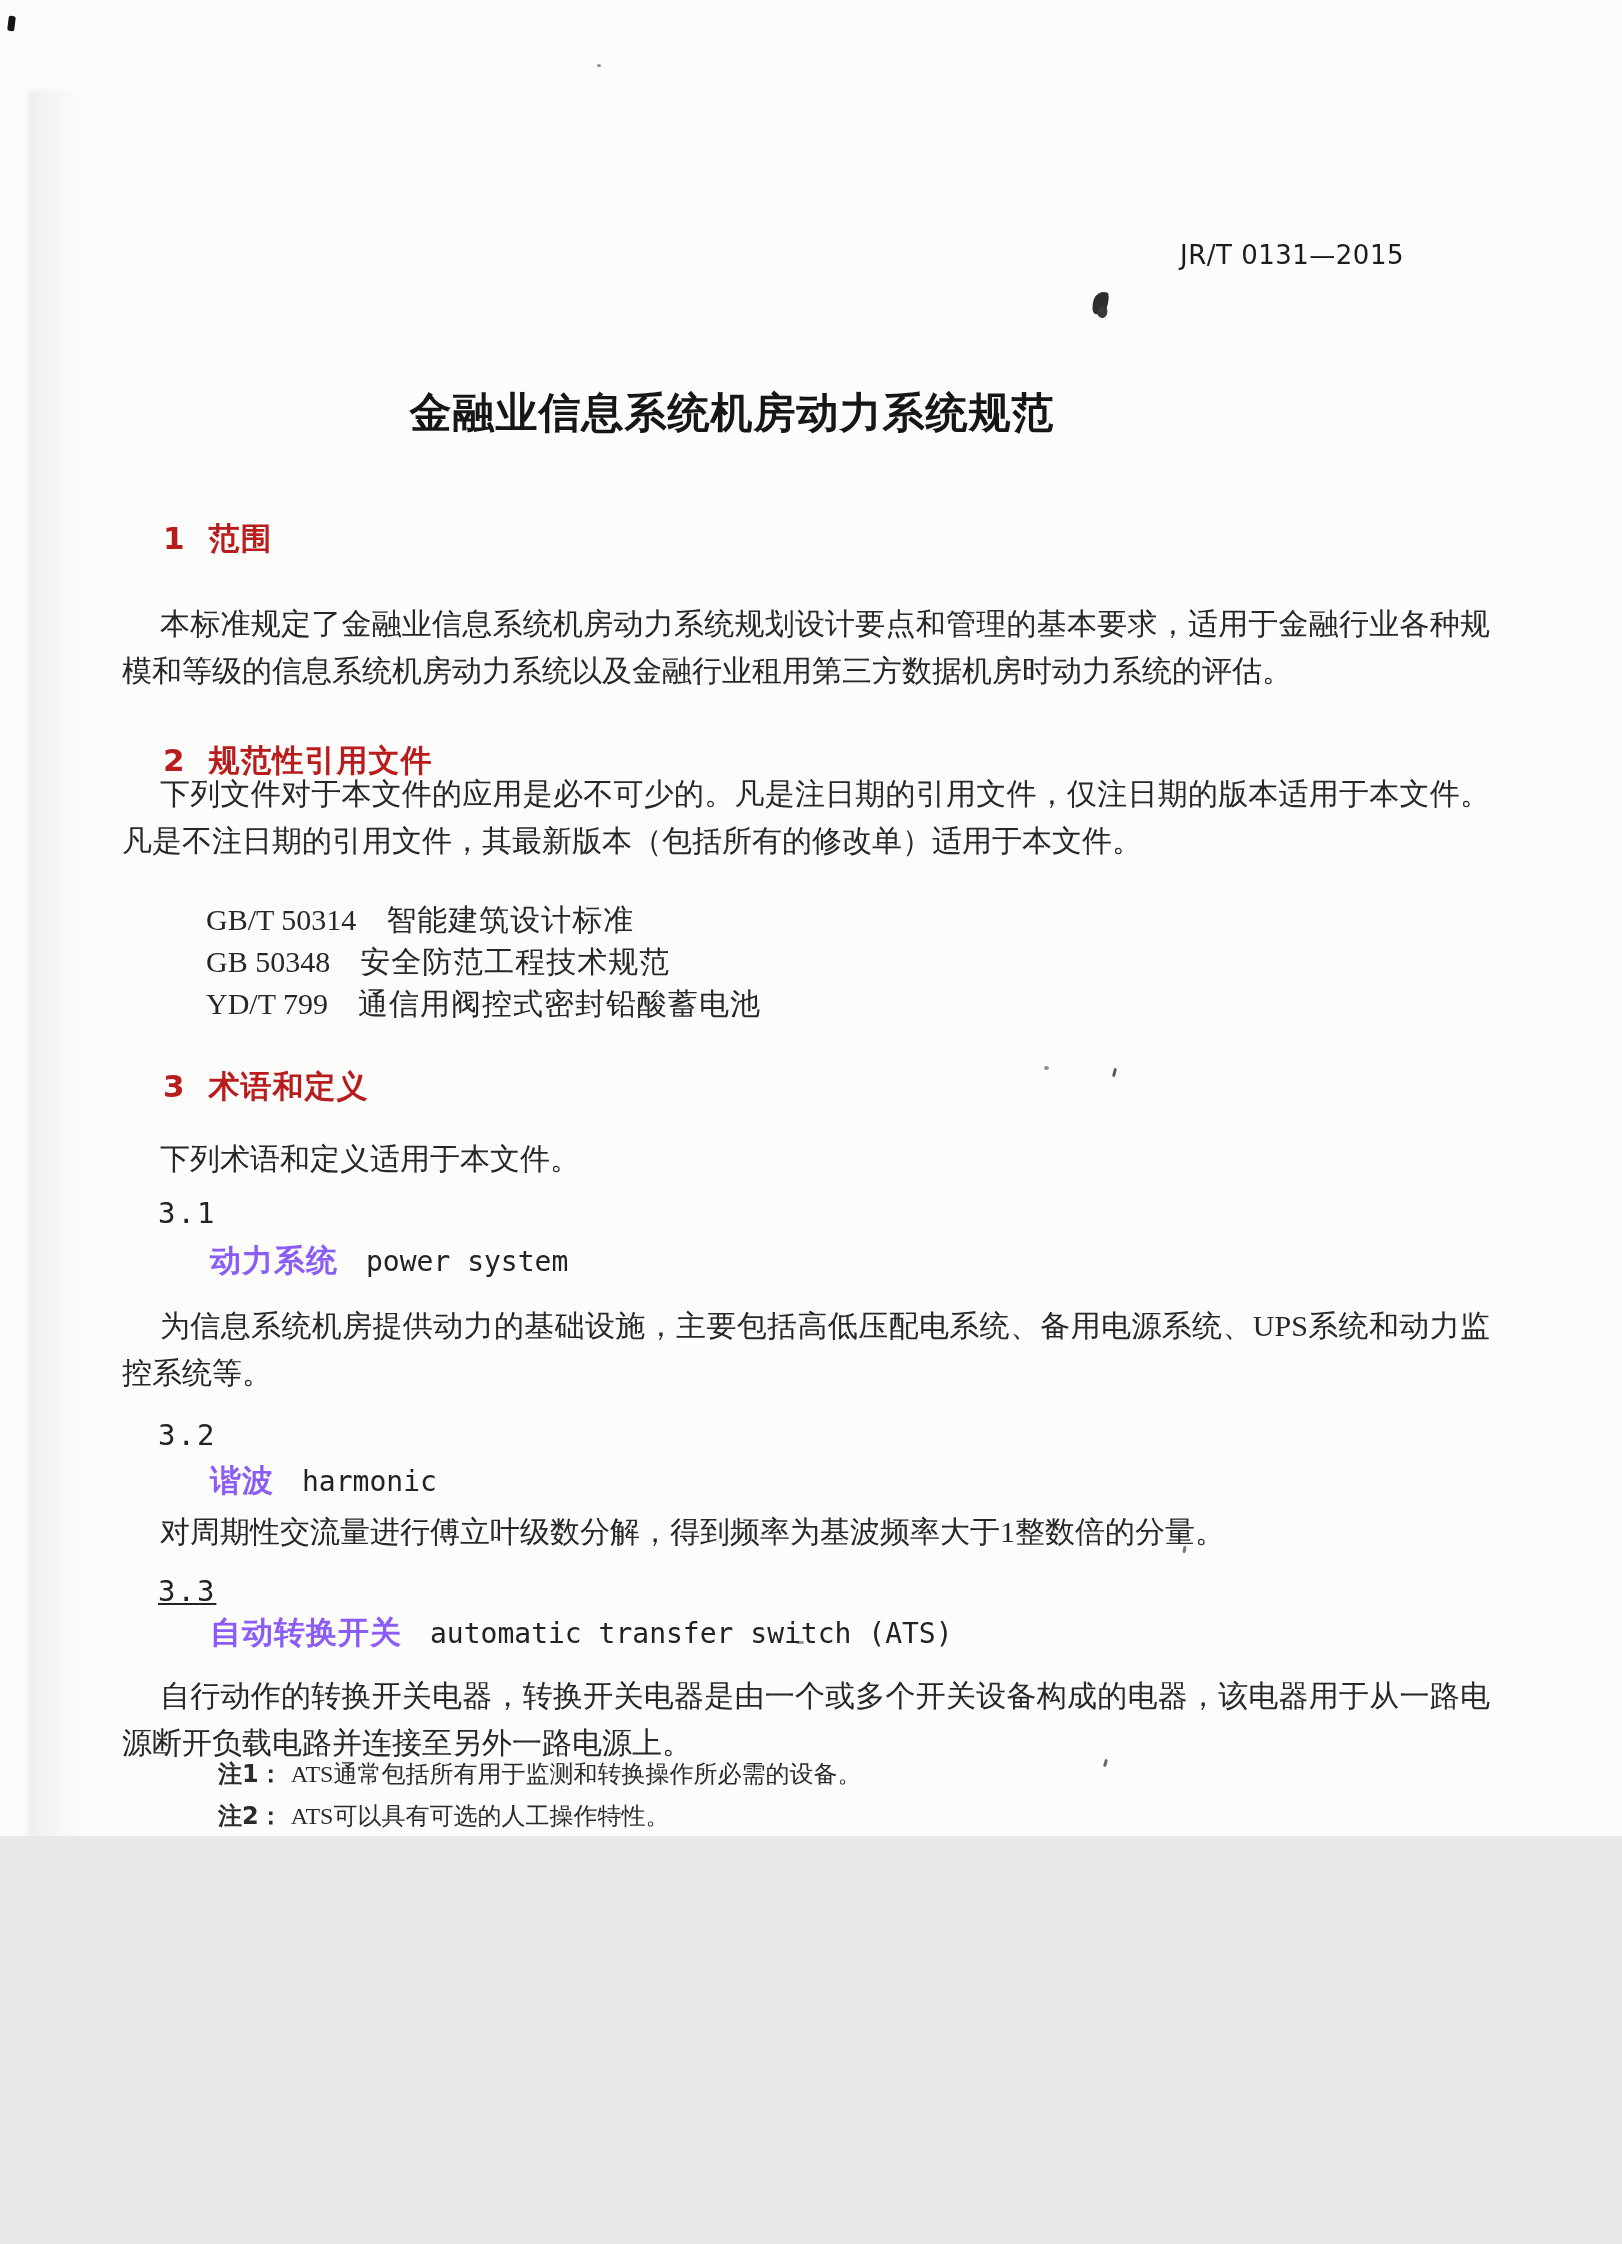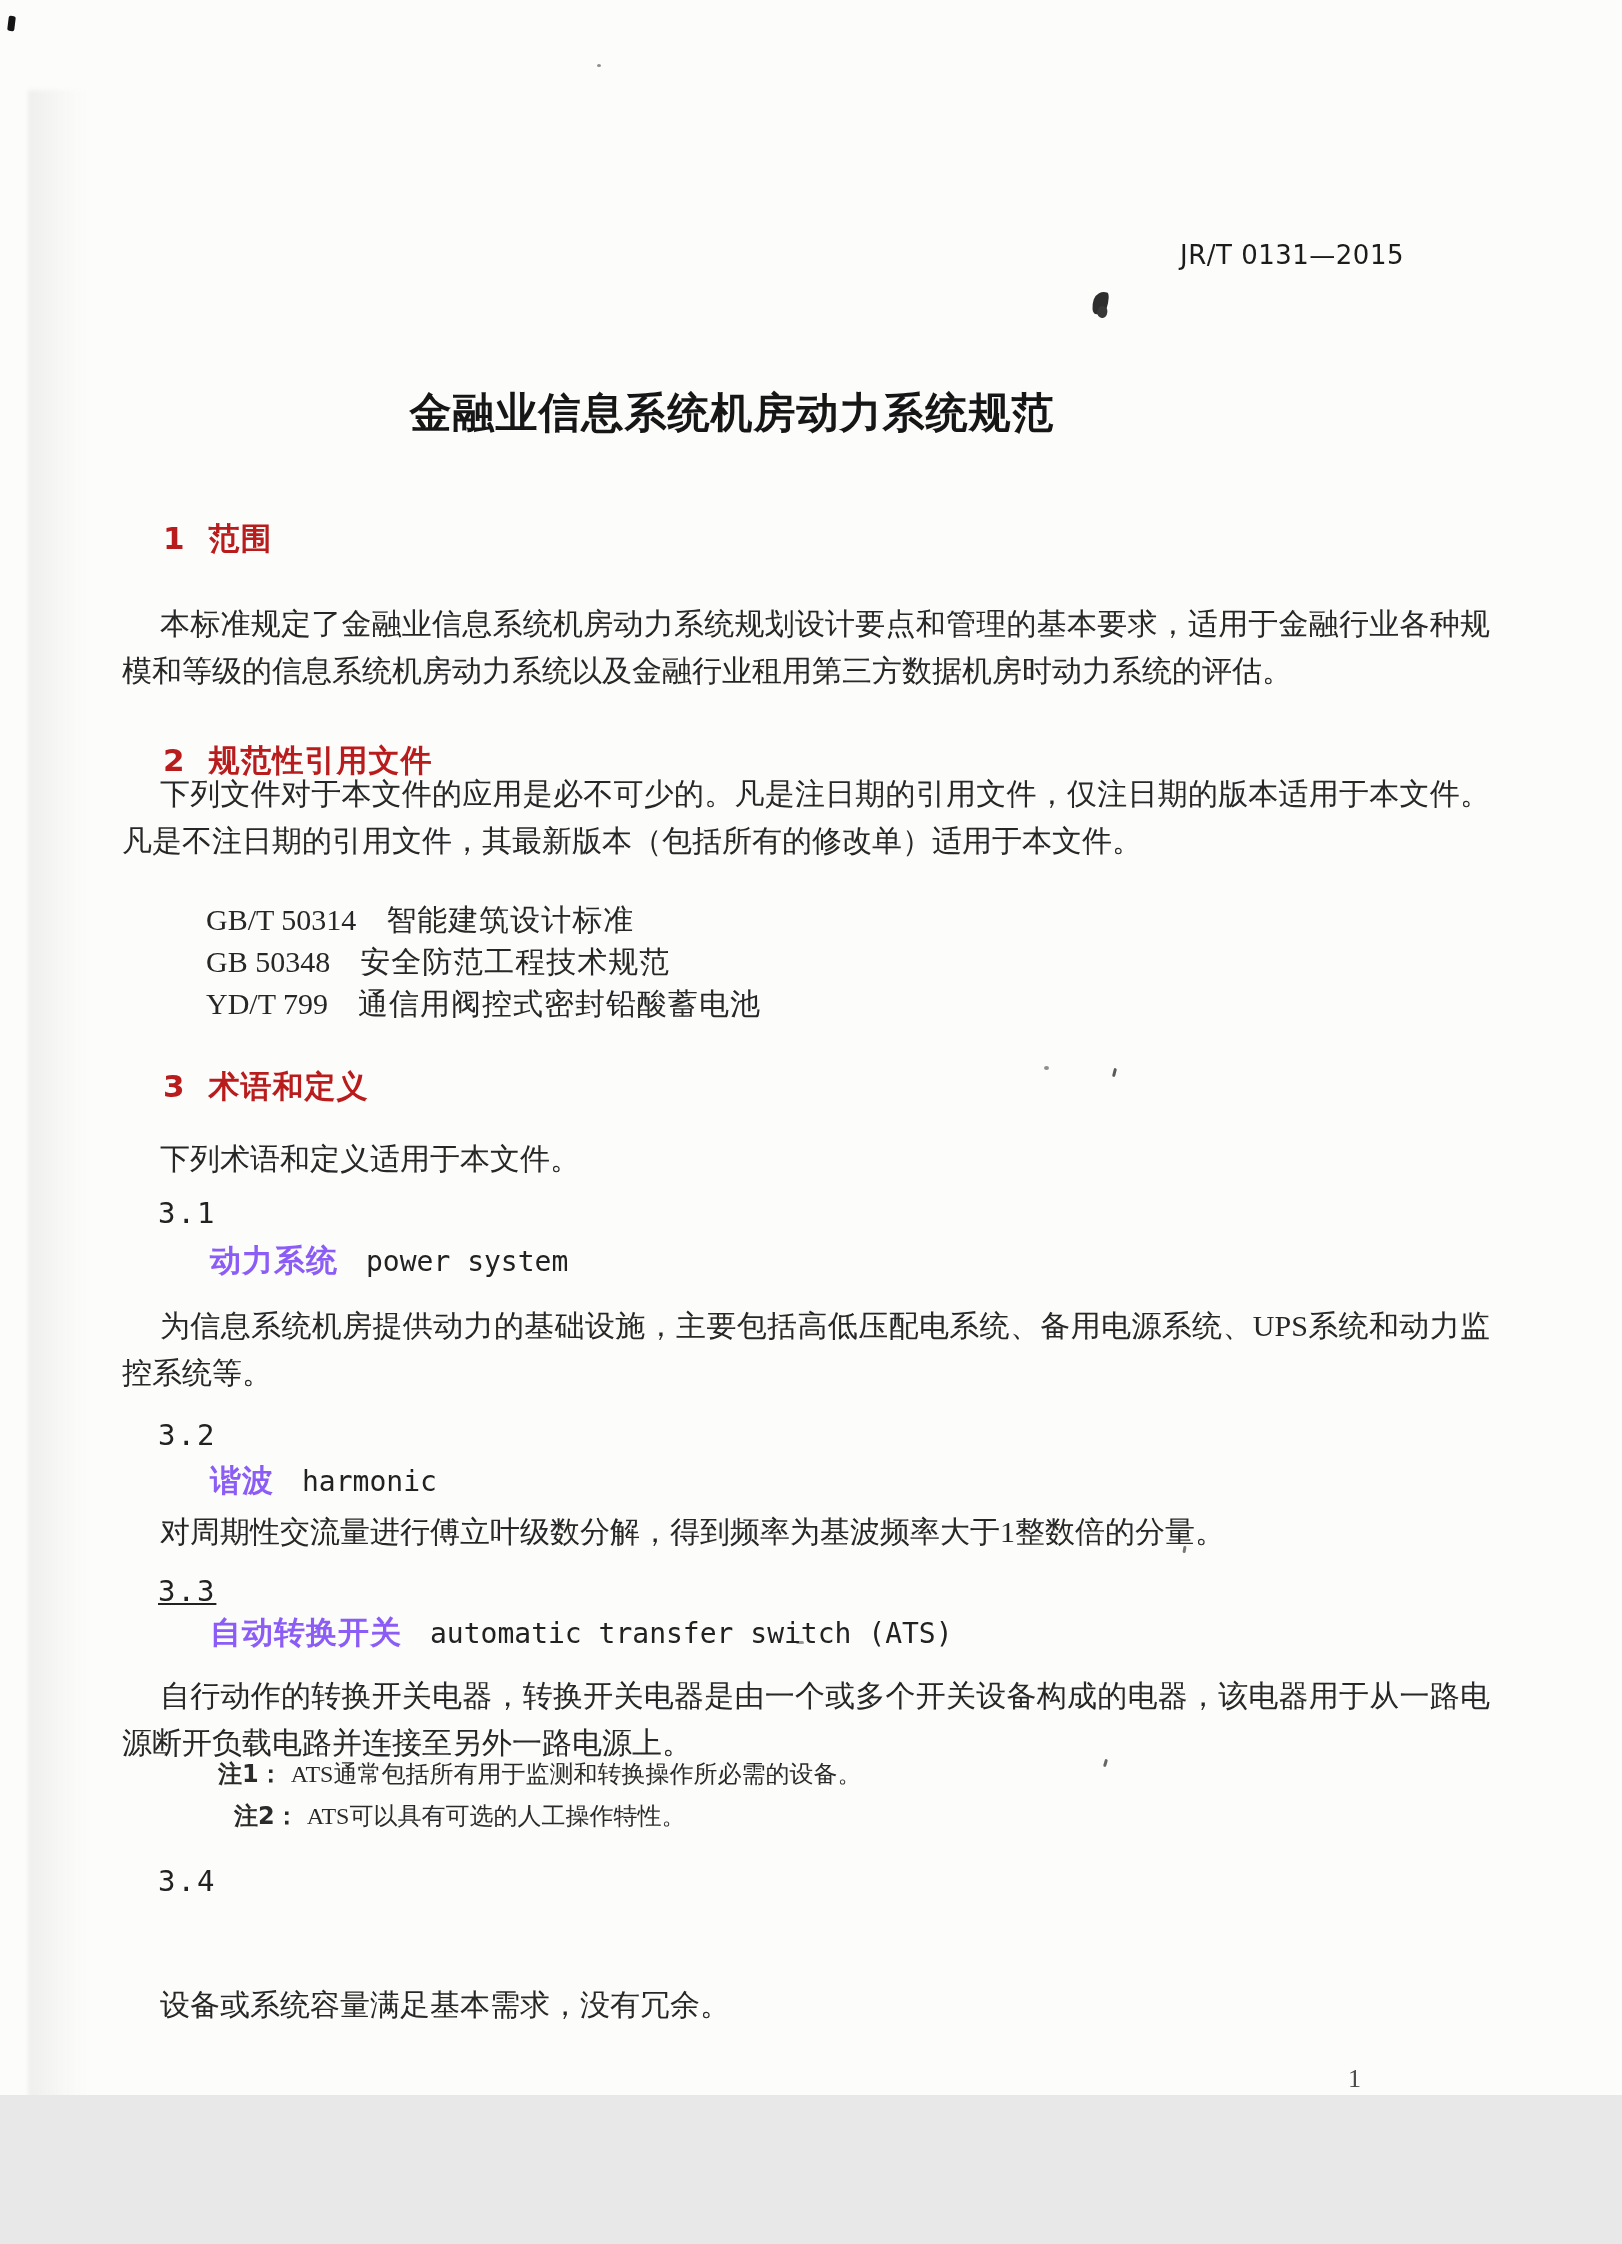--- a/index.html
+++ b/index.html
@@ -1,19 +1,19 @@
 <!DOCTYPE html>
 <html><head>
 <meta charset="utf-8">
 <style>
   html, body { margin: 0; padding: 0; background: #e8e8e8; }
   .page {
     position: relative;
     width: 1622px;
-    height: 2095px;
+    height: 1836px;
     background: #fcfcfb;
     overflow: hidden;
     font-family: "Liberation Serif", serif;
     color: #262626;
   }
   
   .corner-mark {
     position: absolute; left: 8px; top: 16px;
     width: 7px; height: 15px;
     background: #141414; border-radius: 2px;
@@ -103,21 +103,21 @@
     font-family: "DejaVu Sans", sans-serif;
     font-weight: bold; font-size: 31px; color: #8b5cf6; letter-spacing: 1px;
   }
   .term-en {
     font-family: "DejaVu Sans Mono", monospace;
     font-size: 28px; color: #222; margin-left: 28px;
   }
 
   
   .note { position: absolute; left: 218px; font-size: 24px; color: #2b2b2b; }
-  .n1 { top: 1758px; } .n2 { top: 1800px; margin-left: 16px; }
+  .n1 { top: 1758px; } .n2 { top: 1800px; }
   .note-label { font-family: "DejaVu Sans", sans-serif; font-weight: bold; margin-right: 8px; }
 
   .page-num {
     position: absolute; left: 1348px; top: 2064px;
     font-size: 26px; color: #4a4a4a;
   }
 </style>
 </head>
 <body>
 

